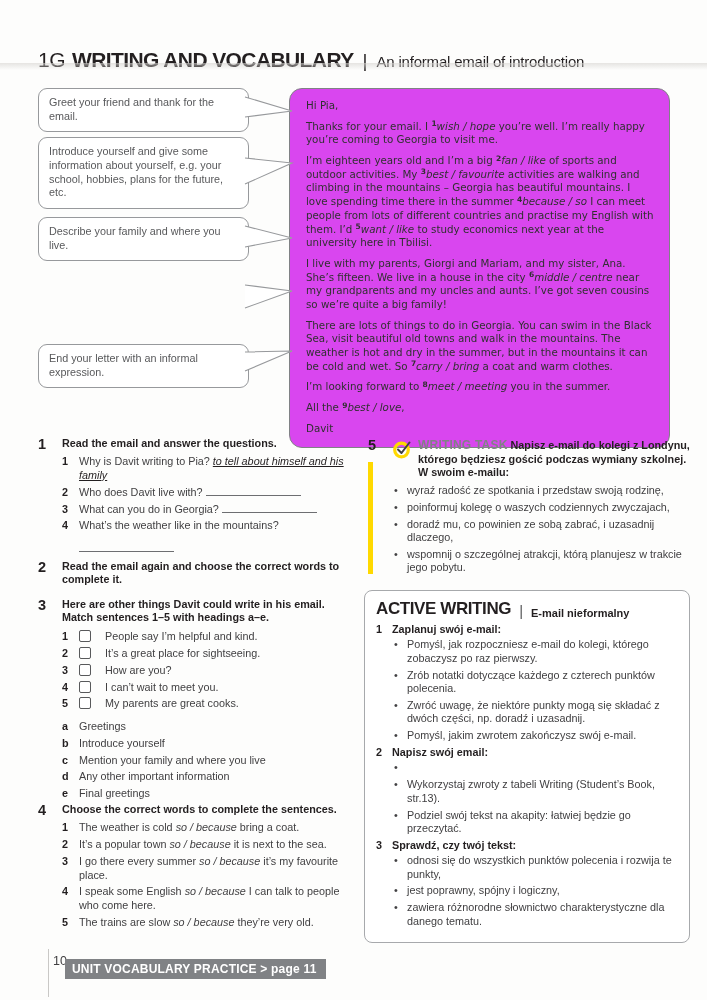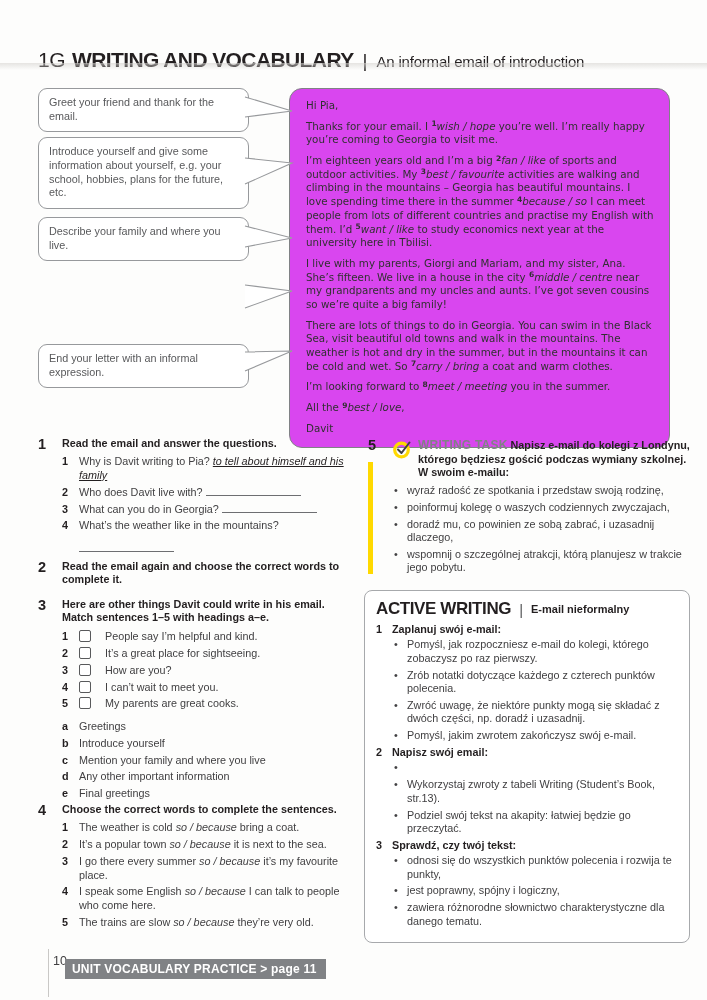--- a/index.html
+++ b/index.html
@@ -40,21 +40,21 @@
   
   .ybar{position:absolute;left:368px;top:462px;width:5px;height:112px;background:#ffd900;}
   .wt-row{display:flex;align-items:flex-start;gap:5px;margin-bottom:2px;}
   .wt-label{color:#808285;font-weight:700;font-size:12px;letter-spacing:.2px;white-space:nowrap;padding-top:3px;text-align:center;}
   .wt-icon{flex:none;margin-top:1px;}
   .bullets .b{display:flex;gap:7px;margin-bottom:3.5px;}
   .bullets .dot{flex:none;width:8px;text-align:center;color:#414042;}
   
   .aw{position:absolute;left:364px;top:590px;width:326px;box-sizing:border-box;border:1.2px solid #a7a9ac;
         border-radius:8px;background:#fff;padding:8px 11px 10px 11px;}
-  .aw-head{display:flex;align-items:center;gap:8px;margin-bottom:4px;}
+  .aw-head{display:flex;align-items:flex-end;gap:8px;margin-bottom:4px;}
   .aw-title{font-size:17px;font-weight:700;letter-spacing:-.4px;color:#231f20;}
   .aw-bar{font-size:15px;color:#58595b;}
   .aw-sub{font-size:11px;font-weight:700;color:#231f20;}
   .aw-step{display:flex;gap:7px;margin-bottom:2px;font-size:10.8px;color:#414042;line-height:1.24;}
   .aw-step .sn{font-weight:700;color:#231f20;width:9px;flex:none;}
   .aw-step .st{font-weight:700;color:#231f20;}
   .aw .bullets{margin-left:16px;}
   
   .pg-num{position:absolute;left:20px;top:954px;font-size:12.5px;color:#414042;margin-left:33px;}
   .foot-rule{position:absolute;left:48px;top:949px;width:1px;height:48px;background:#c9c8c6;}

